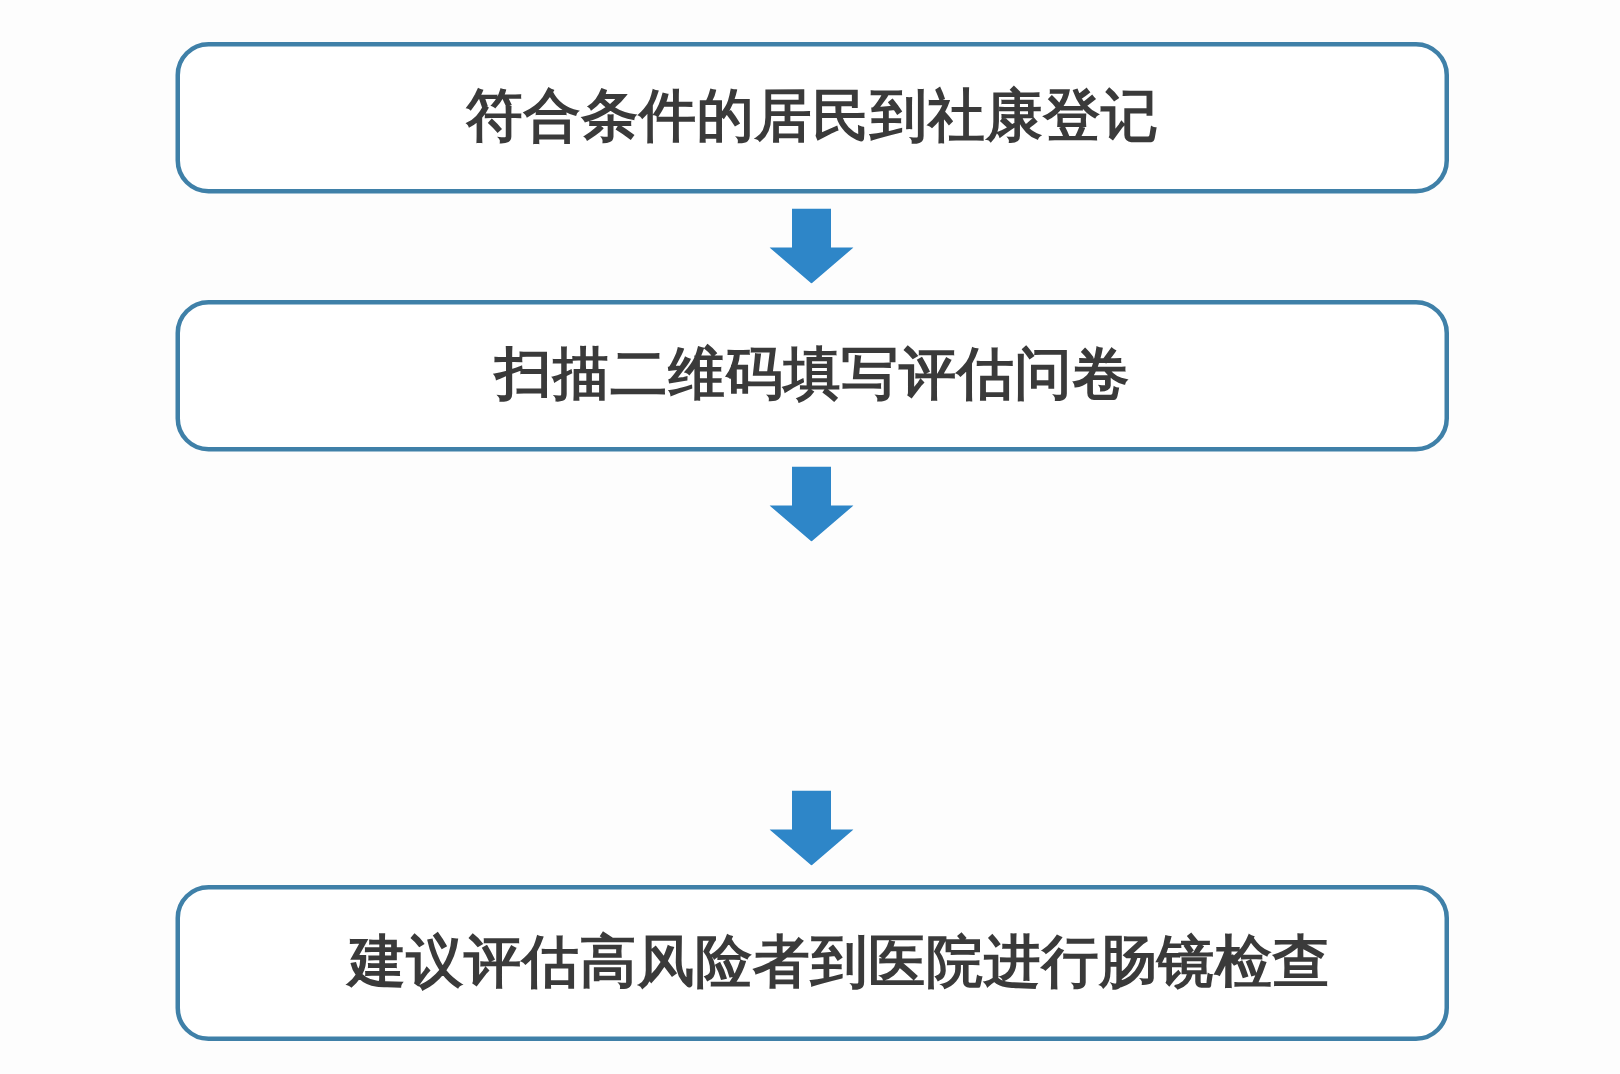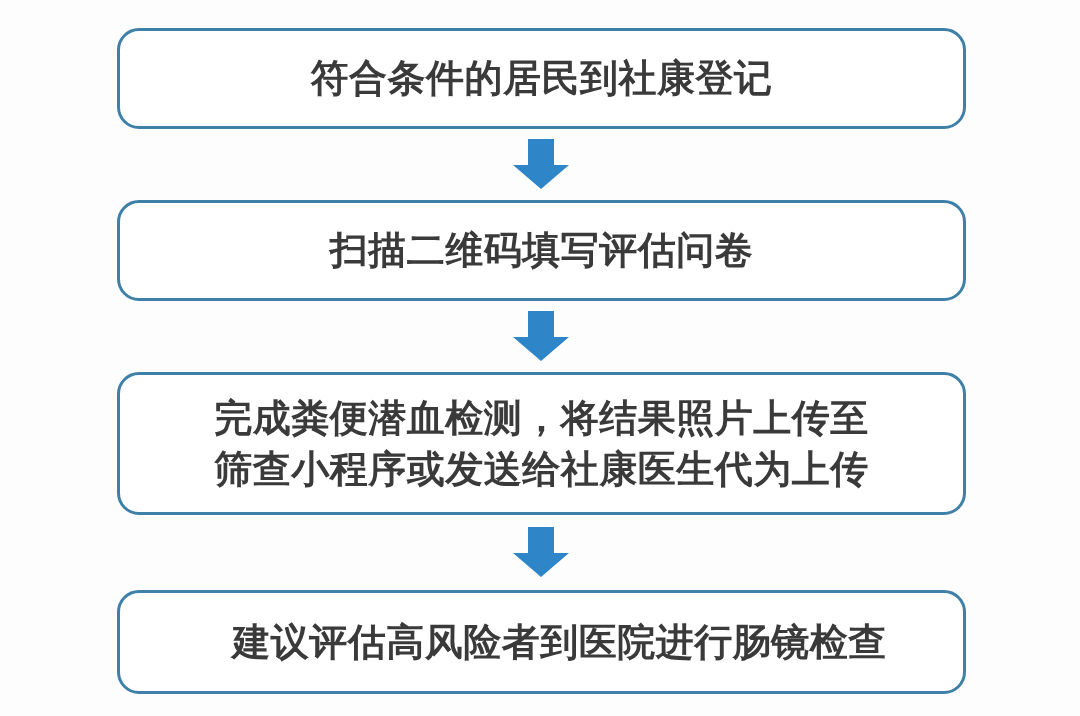--- a/index.html
+++ b/index.html
@@ -85,24 +85,20 @@
   <div class="flow-step step-2">
     <span class="flow-step-label">扫描二维码填写评估问卷</span>
   </div>
 
   <div class="flow-arrow arrow-2">
     <svg viewBox="0 0 56 50" xmlns="http://www.w3.org/2000/svg" aria-hidden="true">
       <polygon points="15,0 41,0 41,26 56,26 28,50 0,26 15,26" fill="#2e86c8"></polygon>
     </svg>
   </div>
 
-  <div class="flow-step step-3">
-    <span class="flow-step-label">完成粪便潜血检测，将结果照片上传至
-筛查小程序或发送给社康医生代为上传</span>
-  </div>
 
   <div class="flow-arrow arrow-3">
     <svg viewBox="0 0 56 50" xmlns="http://www.w3.org/2000/svg" aria-hidden="true">
       <polygon points="15,0 41,0 41,26 56,26 28,50 0,26 15,26" fill="#2e86c8"></polygon>
     </svg>
   </div>
 
   <div class="flow-step step-4">
     <span class="flow-step-label">建议评估高风险者到医院进行肠镜检查</span>
   </div>

